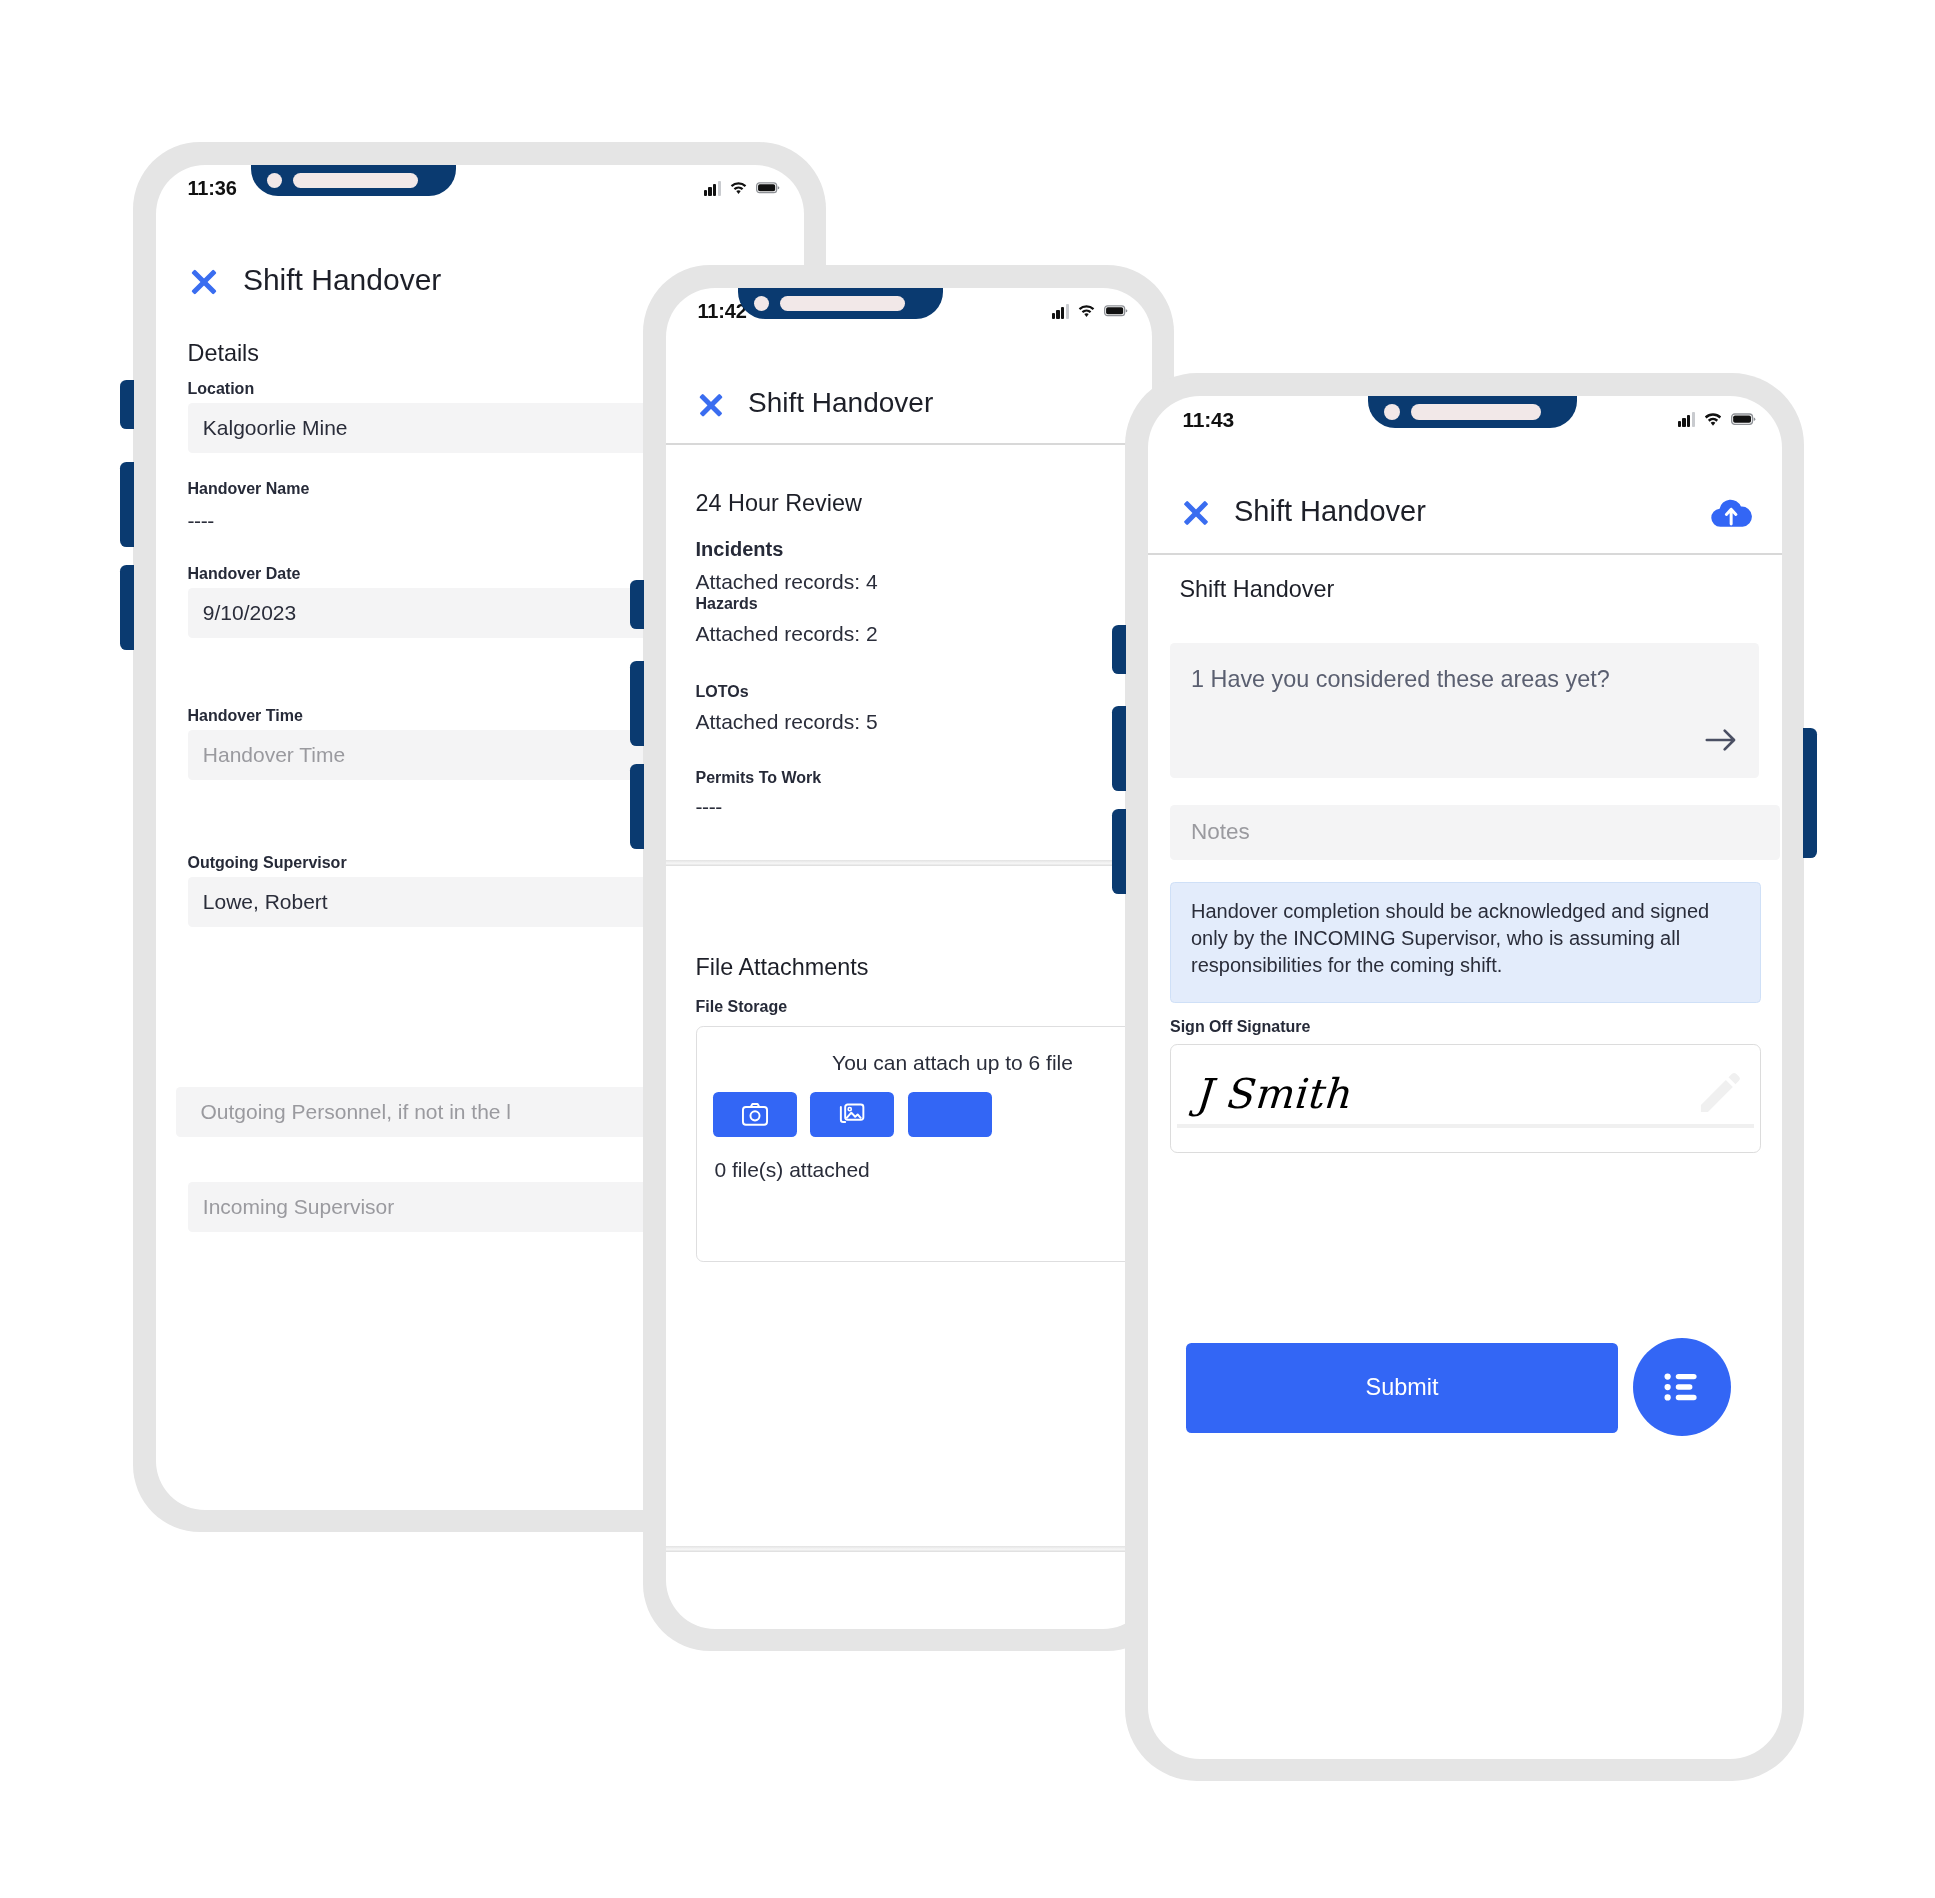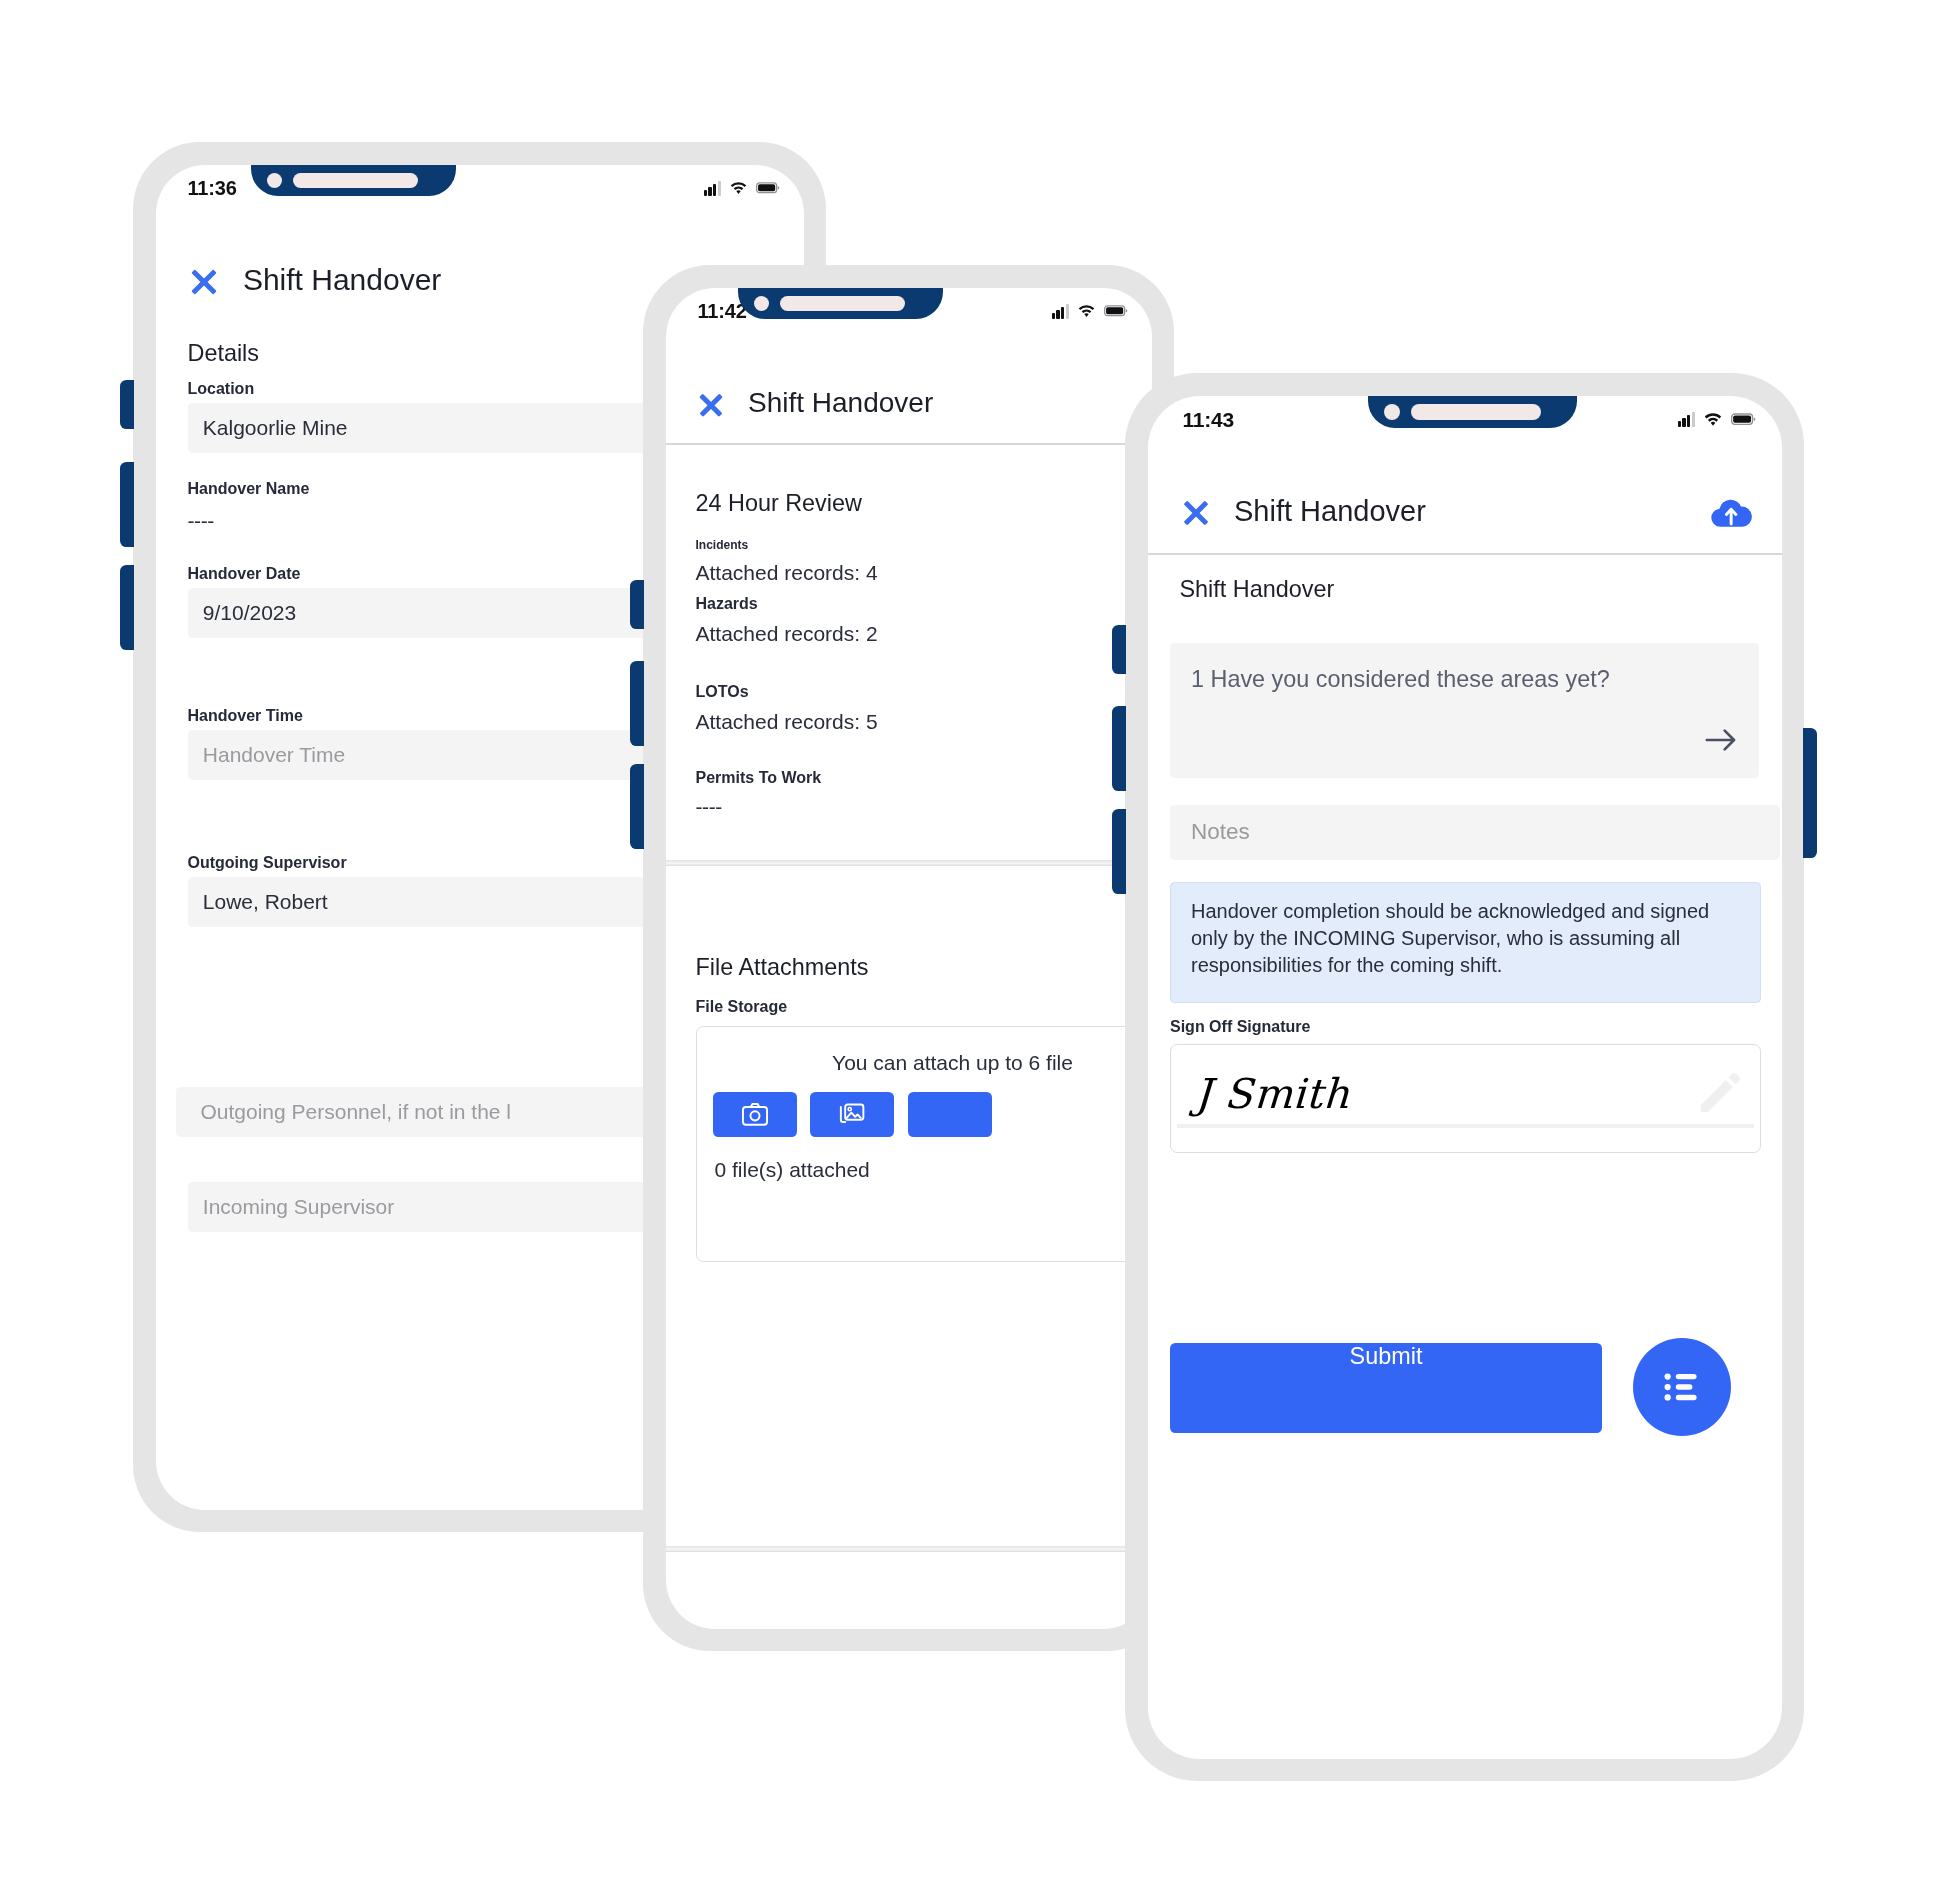--- a/index.html
+++ b/index.html
@@ -58,21 +58,21 @@
   .q-arrow{position:absolute;}
   .notes-box{background:#f4f4f5;border-radius:4.5px;display:flex;align-items:center;}
   .info-box{background:#e3ecfb;border:0.9px solid #cfe0f7;border-radius:4.5px;}
   .info-text{color:#2a2d3a;}
   .sig-box{border:1.3px solid #dcdcdc;border-radius:7.2px;background:#fff;position:relative;}
   .sig-name{font-family:"DejaVu Serif", serif;font-style:italic;color:#000;
             transform:skewX(-6deg);letter-spacing:0.4px;}
   .sig-underline{position:absolute;background:#f0f0f0;}
   .signedoff{background:#f4f4f5;border-radius:4.5px;display:flex;align-items:center;
              justify-content:space-between;}
-  .submit-btn{background:#3366f5;border-radius:5.4px;display:flex;align-items:flex-start;justify-content:center;color:#fff;}
+  .submit-btn{background:#3366f5;border-radius:5.4px;display:flex;align-items:center;justify-content:center;color:#fff;margin-left:16px;}
   .fab{background:#3366f5;border-radius:50%;display:flex;align-items:center;justify-content:center;}
 </style>
 </head>
 <body>
 
 <div class="phone" style="left:133px;top:142px;width:693px;height:1390px;">
 
   <div class="sidebtn left" style="left:-12.6px;top:238px;width:13.5px;height:49px;"></div>
   <div class="sidebtn left" style="left:-12.6px;top:320px;width:13.5px;height:85px;"></div>
   <div class="sidebtn left" style="left:-12.6px;top:423px;width:13.5px;height:85px;"></div>
@@ -202,21 +202,21 @@
         <span style="width:28px;height:4.5px;transform:translate(-50%,-50%) rotate(-45deg);"></span>
       </div>
       <div class="apptitle" style="font-size:28px;margin-left:22.5px;margin-top:5.4px;">Shift Handover</div>
     </div>
 
     <div class="hairline" style="position:absolute;left:0;right:0;top:155px;height:2.2px;"></div>
 
     <div class="sect-title" style="position:absolute;left:30px;top:202px;font-size:23.4px;">24 Hour Review</div>
 
     <div style="position:absolute;left:30px;top:250px;">
-      <div class="rec-lbl" style="font-size:12px;">Incidents</div>
+      <div class="rec-lbl" style="font-size:20px;">Incidents</div>
       <div class="rec-val" style="font-size:21px;margin-top:9px;">Attached records: 4</div>
     </div>
     <div style="position:absolute;left:30px;top:292px;">
       <div class="rec-lbl" style="font-size:16px;margin-top:15.7px;">Hazards</div>
       <div class="rec-val" style="font-size:21px;margin-top:9px;">Attached records: 2</div>
     </div>
     <div style="position:absolute;left:30px;top:336px;">
       <div class="rec-lbl" style="font-size:16px;margin-top:59px;">LOTOs</div>
       <div class="rec-val" style="font-size:21px;margin-top:9px;">Attached records: 5</div>
     </div>

